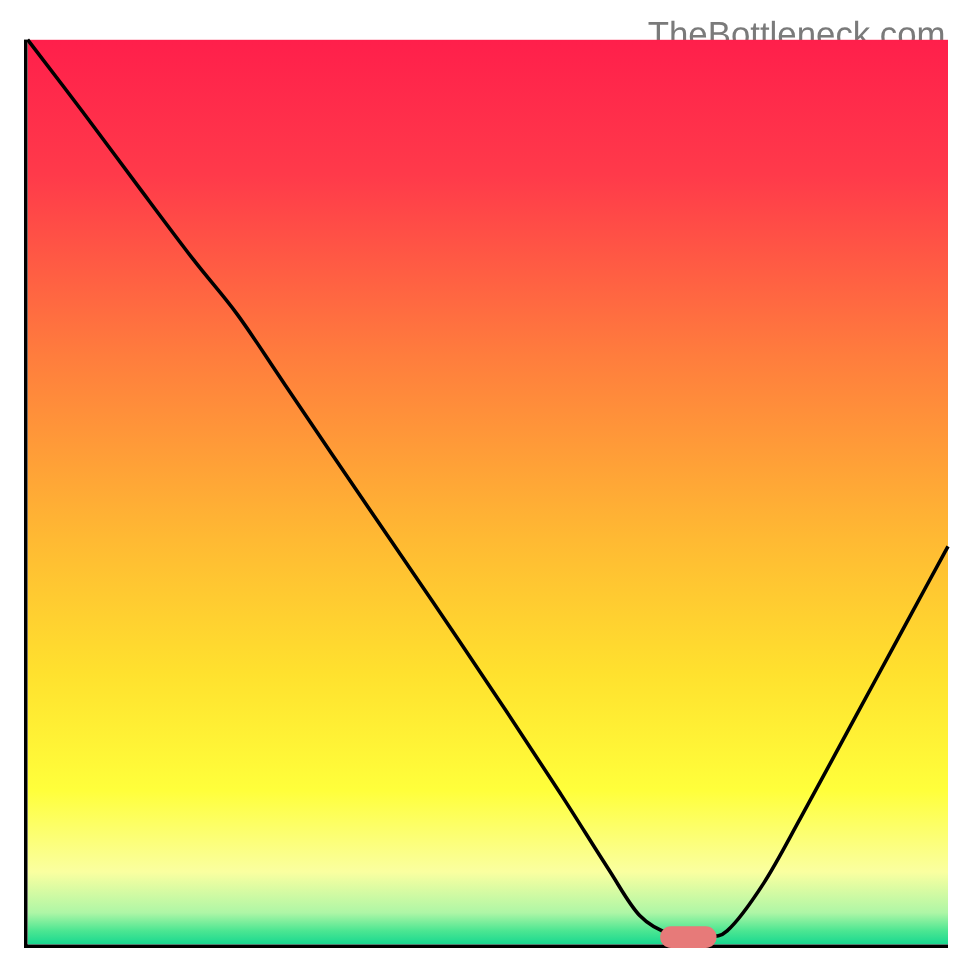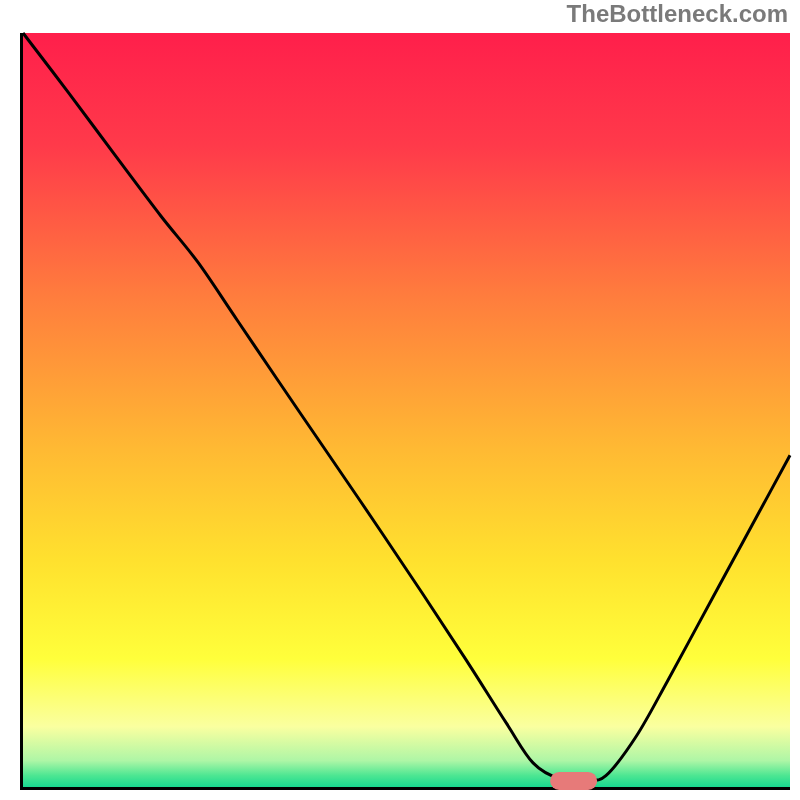--- a/index.html
+++ b/index.html
@@ -32,25 +32,25 @@
   }
   .plot-bg {
     position: absolute;
     left: 0;
     top: 0;
     width: 100%;
     height: 100%;
   }
   .watermark {
     position: absolute;
-    top: 0px;
+    top: 13px;
     right: 12px;
     color: #7a7a7a;
-    font-size: 24px;
-    font-weight: 700;
+    font-size: 29px;
+    font-weight: 400;
     letter-spacing: 0px;
   }
   svg.curve {
     position: absolute;
     left: 0;
     top: 0;
     width: 100%;
     height: 100%;
     overflow: visible;
   }

